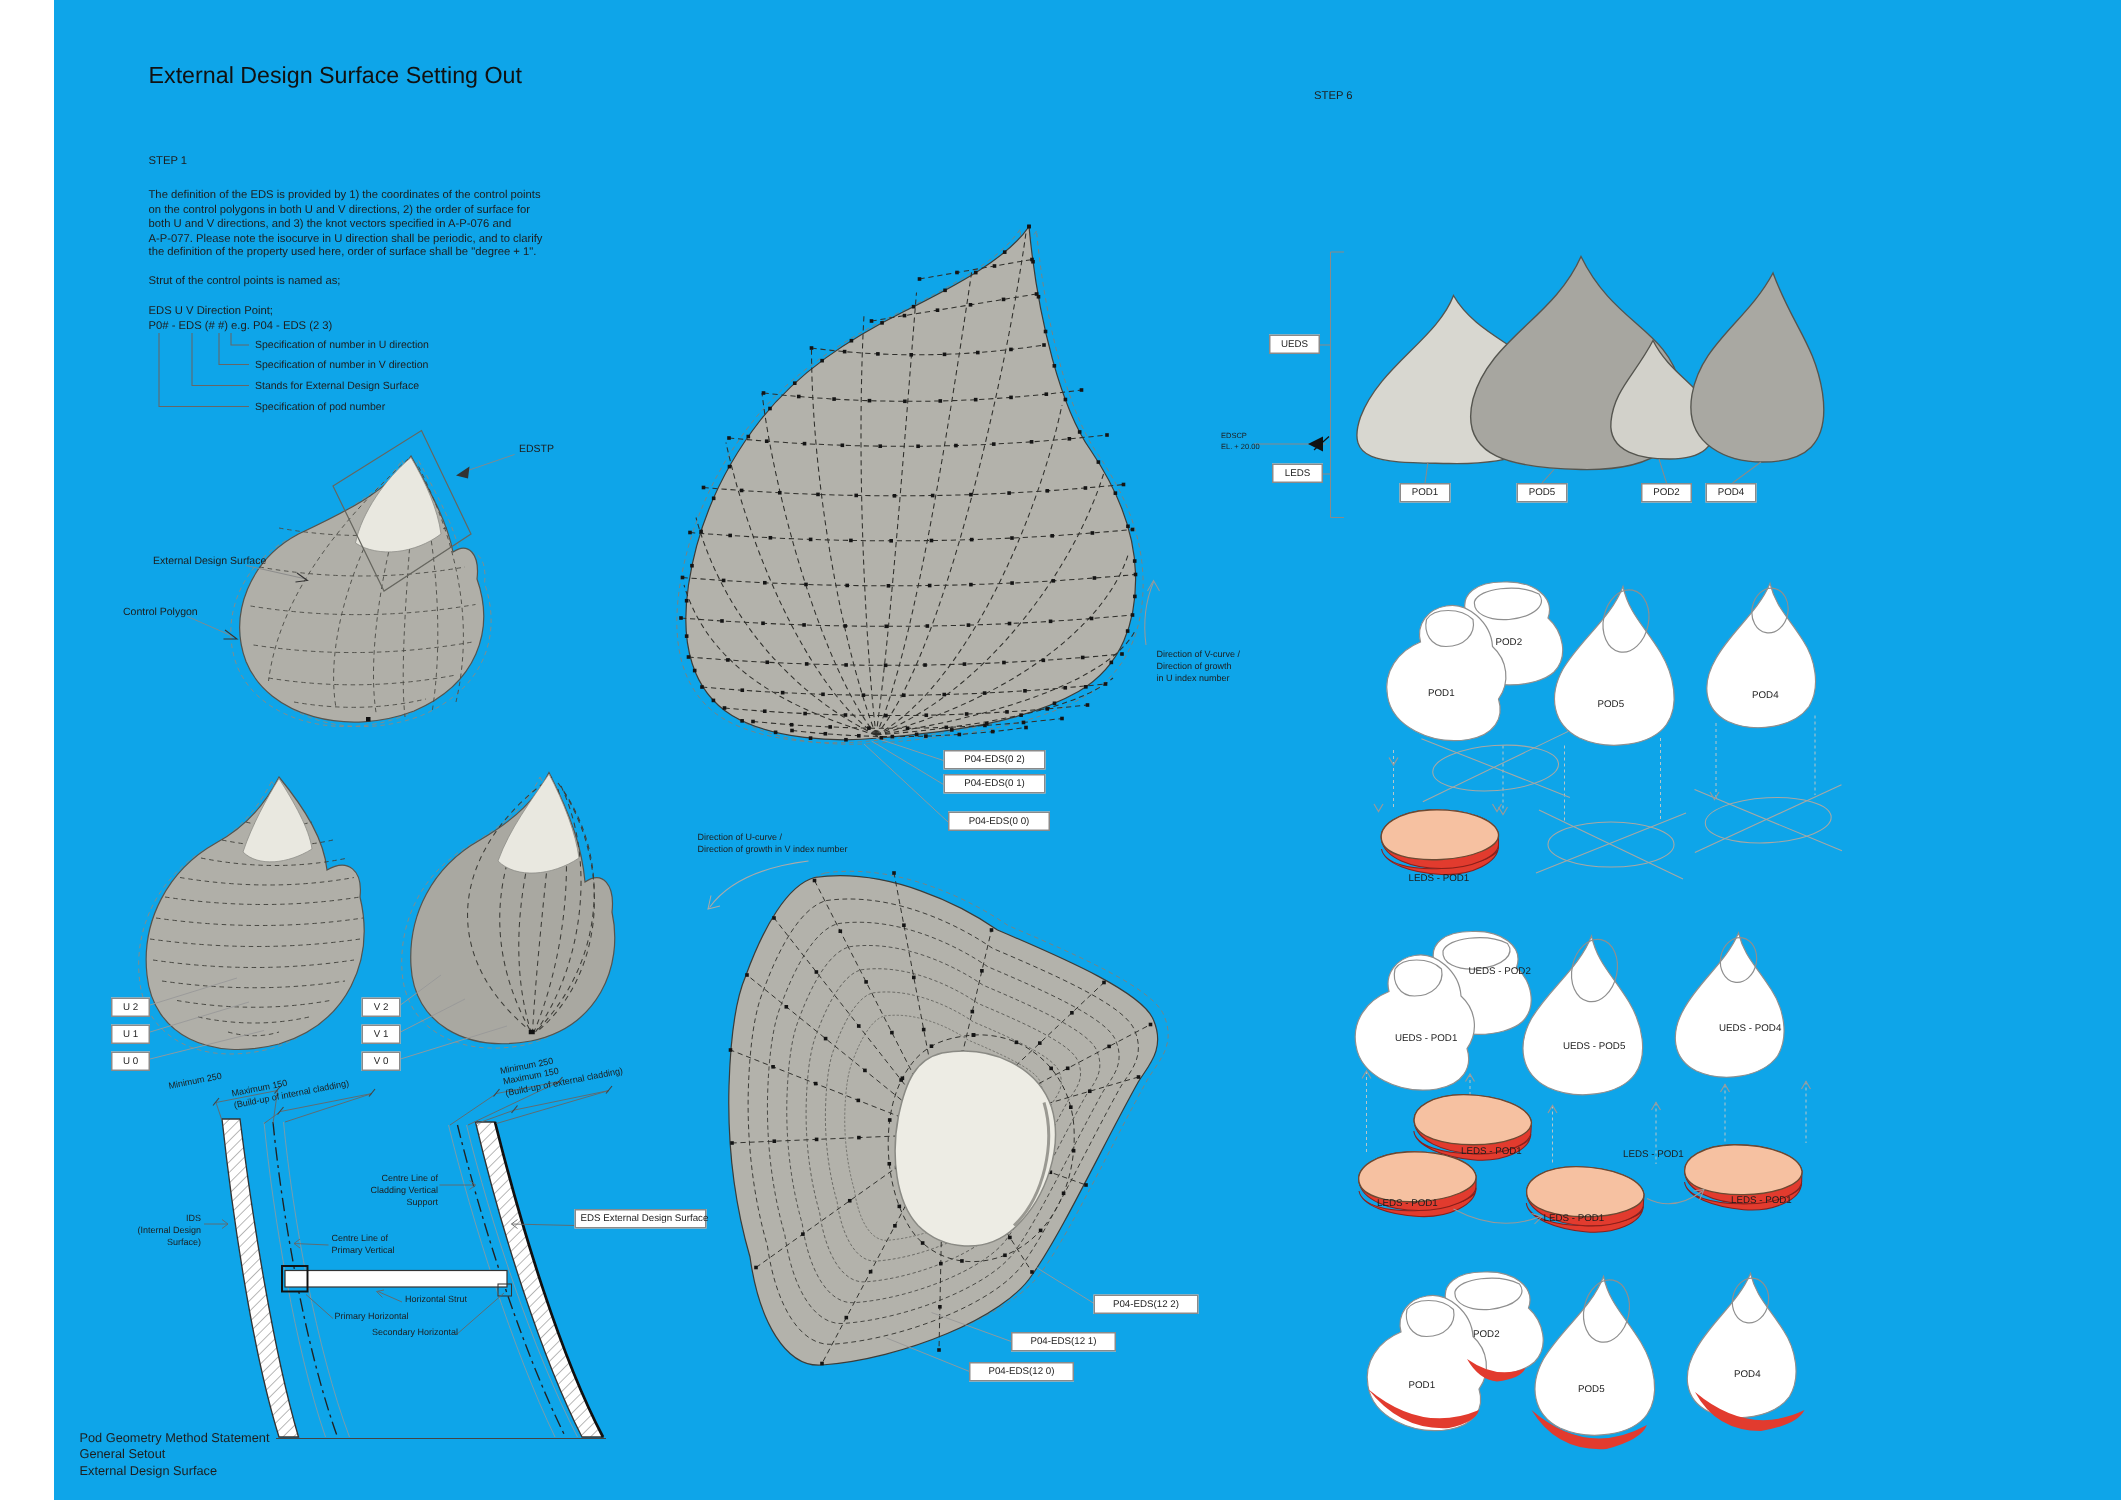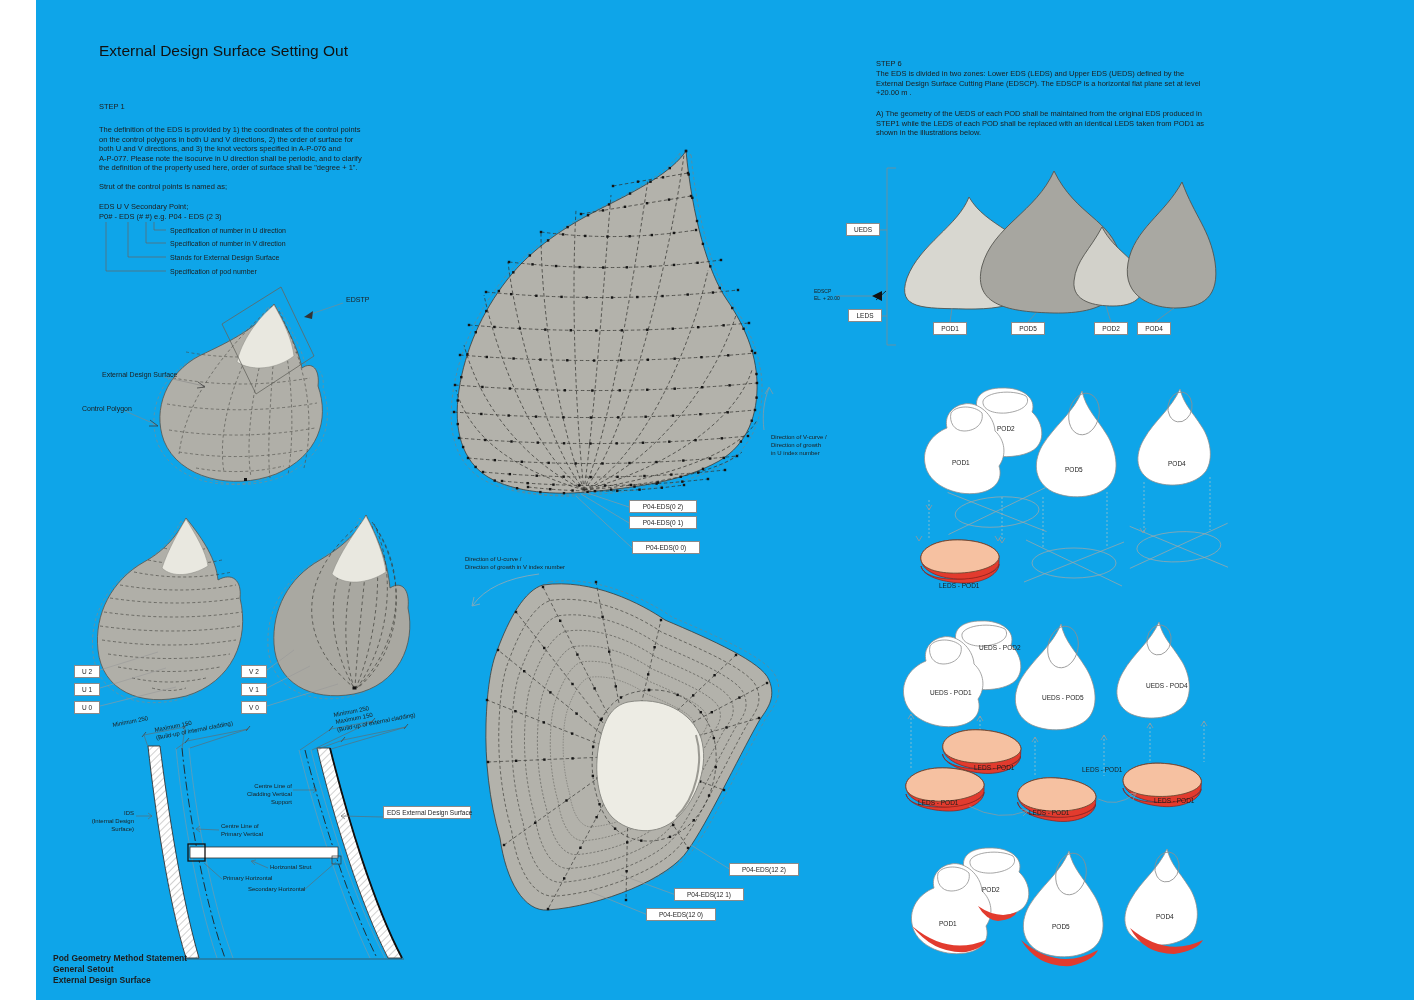--- a/index.html
+++ b/index.html
@@ -4,21 +4,21 @@
 <style>
   html,body{margin:0;padding:0;background:#fff;}
   #sheet{position:relative;width:1414px;height:1000px;background:#0ea5e9;overflow:hidden;
          font-family:"Liberation Sans",sans-serif;color:#222;margin-left:36px;}
   #art{position:absolute;left:0;top:0;}
   .lbl{position:absolute;font:7px/1.35 "Liberation Sans",sans-serif;color:#1d1d1d;white-space:pre-line;}
   .t55{font-size:5px;line-height:1.3;}
   .t6{font-size:6px;line-height:1.3;}
   .t65{font-size:6.5px;}
   .t75{font-size:7.5px;line-height:1.28;}
-  .t85{font-size:8.5px;line-height:1.3;font-weight:bold;}
+  .t85{font-size:8.5px;line-height:1.3;}
   .title{font-size:15.5px;color:#111;}
   .bx{position:absolute;border:0.8px solid #8a8a8a;background:#fff;color:#1d1d1d;
       font:6.5px/1.25 "Liberation Sans",sans-serif;padding:1.5px 3px;white-space:nowrap;text-align:center;}
   .rot{transform-origin:left top;transform:rotate(-11deg);}
   .rt{text-align:right;}
 </style>
 </head>
 <body>
 
 <div id="sheet">
@@ -635,21 +635,21 @@
 </svg>
 
   <div class="lbl title" style="left:63px;top:41px">External Design Surface Setting Out</div>
   <div class="lbl t75" style="left:63px;top:102px">STEP 1</div>
   <div class="lbl t75" style="left:63px;top:125px;width:350px">The definition of the EDS is provided by 1) the coordinates of the control points
 on the  control polygons in both U and V directions, 2) the order of surface for
 both U and V directions, and 3) the knot vectors specified in A-P-076 and
 A-P-077. Please note the isocurve in U direction shall be periodic, and to clarify
 the definition of the property used here, order of surface shall be "degree + 1".</div>
   <div class="lbl t75" style="left:63px;top:182px">Strut of the control points is named as;</div>
-  <div class="lbl t75" style="left:63px;top:202px">EDS U V Secondary Point;</div>
+  <div class="lbl t75" style="left:63px;top:202px">EDS U V Direction Point;</div>
   <div class="lbl t75" style="left:63px;top:212px">P0# - EDS (# #)  e.g. P04 - EDS (2 3)</div>
   <div class="lbl" style="left:134px;top:226px">Specification of number in U direction</div>
   <div class="lbl" style="left:134px;top:239px">Specification of number in V direction</div>
   <div class="lbl" style="left:134px;top:253px">Stands for External Design Surface</div>
   <div class="lbl" style="left:134px;top:267px">Specification of pod number</div>
 
   <div class="lbl" style="left:310px;top:295px">EDSTP</div>
   <div class="lbl" style="left:66px;top:370px">External Design Surface</div>
   <div class="lbl" style="left:46px;top:404px">Control Polygon</div>
 
@@ -667,26 +667,20 @@
 Direction of growth
 in U index number</div>
 
   <div class="lbl t6" style="left:429px;top:556px;width:160px">Direction of U-curve /
 Direction of growth in V index number</div>
   <div class="bx" style="left:693px;top:863px;width:62px">P04-EDS(12 2)</div>
   <div class="bx" style="left:638px;top:888px;width:62px">P04-EDS(12 1)</div>
   <div class="bx" style="left:610px;top:908px;width:62px">P04-EDS(12 0)</div>
 
   <div class="lbl t75" style="left:840px;top:59px">STEP 6</div>
-  <div class="lbl t75" style="left:840px;top:69px;width:400px">The EDS is divided in two zones: Lower EDS (LEDS) and Upper EDS (UEDS) defined by the
-External Design Surface Cutting Plane (EDSCP). The EDSCP is a horizontal flat plane set at level
-+20.00 m .</div>
-  <div class="lbl t75" style="left:840px;top:109px;width:400px">A) The geometry of the UEDS of each POD shall be maintained from the original EDS produced in
-STEP1 while the LEDS of each POD shall be replaced with an identical LEDS taken from POD1 as
-shown in the illustrations below.</div>
 
   <div class="bx" style="left:810px;top:223px;width:26px">UEDS</div>
   <div class="bx" style="left:812px;top:309px;width:26px">LEDS</div>
   <div class="lbl t55" style="left:778px;top:288px">EDSCP
 EL. + 20.00</div>
   <div class="bx" style="left:897px;top:322px;width:26px">POD1</div>
   <div class="bx" style="left:975px;top:322px;width:26px">POD5</div>
   <div class="bx" style="left:1058px;top:322px;width:26px">POD2</div>
   <div class="bx" style="left:1101px;top:322px;width:26px">POD4</div>
 

